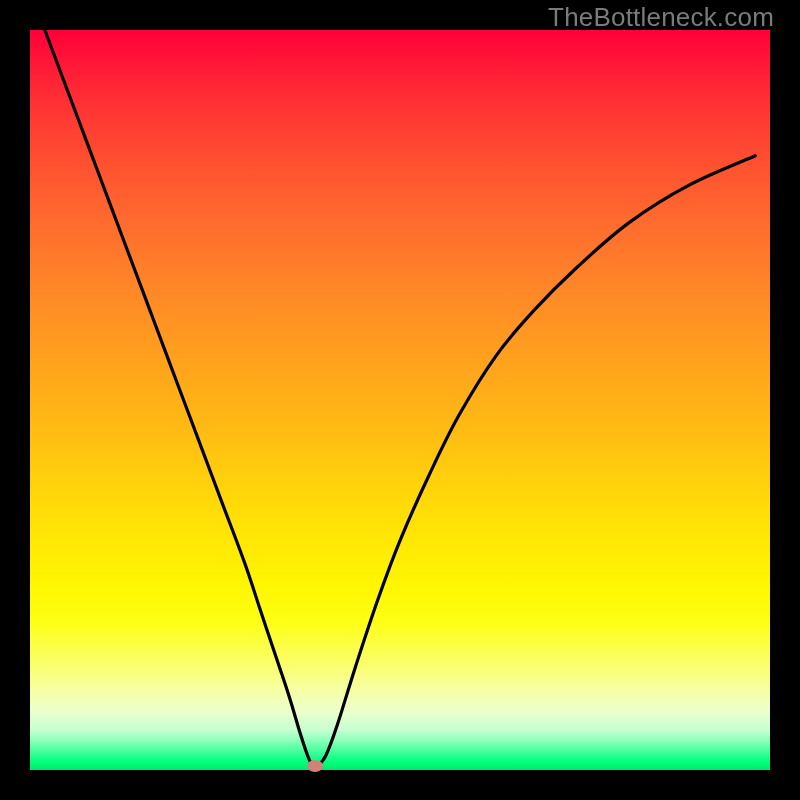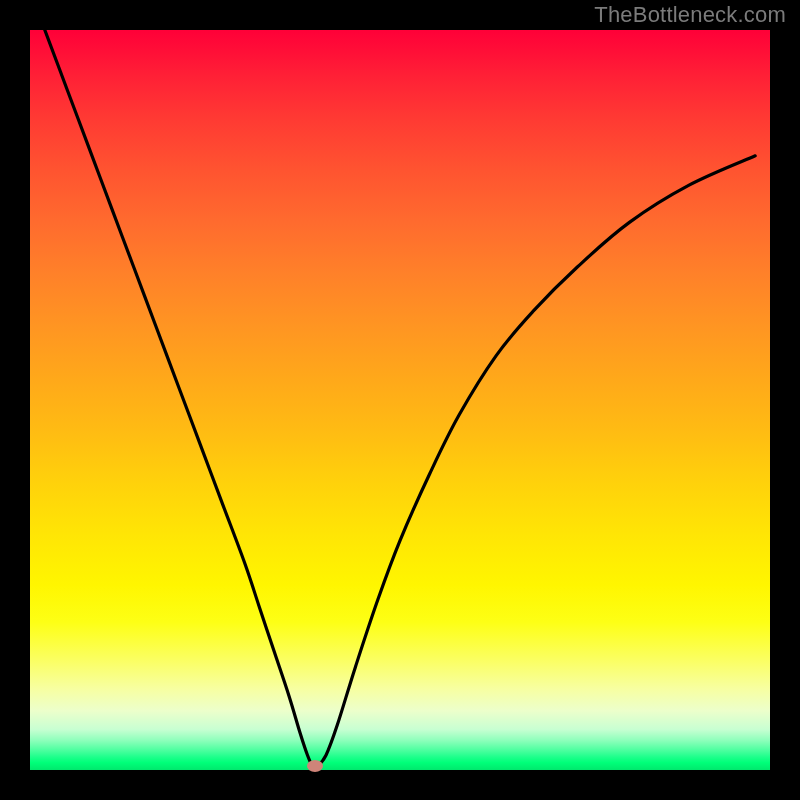--- a/index.html
+++ b/index.html
@@ -7,23 +7,23 @@
     width: 800px;
     height: 800px;
     background: #000;
     position: relative;
     font-family: Arial, Helvetica, sans-serif;
     overflow: hidden;
   }
   .watermark {
     position: absolute;
     top: 2px;
-    right: 14px;
+    right: 26px;
     color: #7b7b7b;
-    font-size: 22px;
+    font-size: 26px;
     letter-spacing: 0.2px;
     z-index: 10;
   }
   .plot-area {
     position: absolute;
     left: 30px;
     top: 30px;
     width: 740px;
     height: 740px;
     background: linear-gradient(to bottom,

